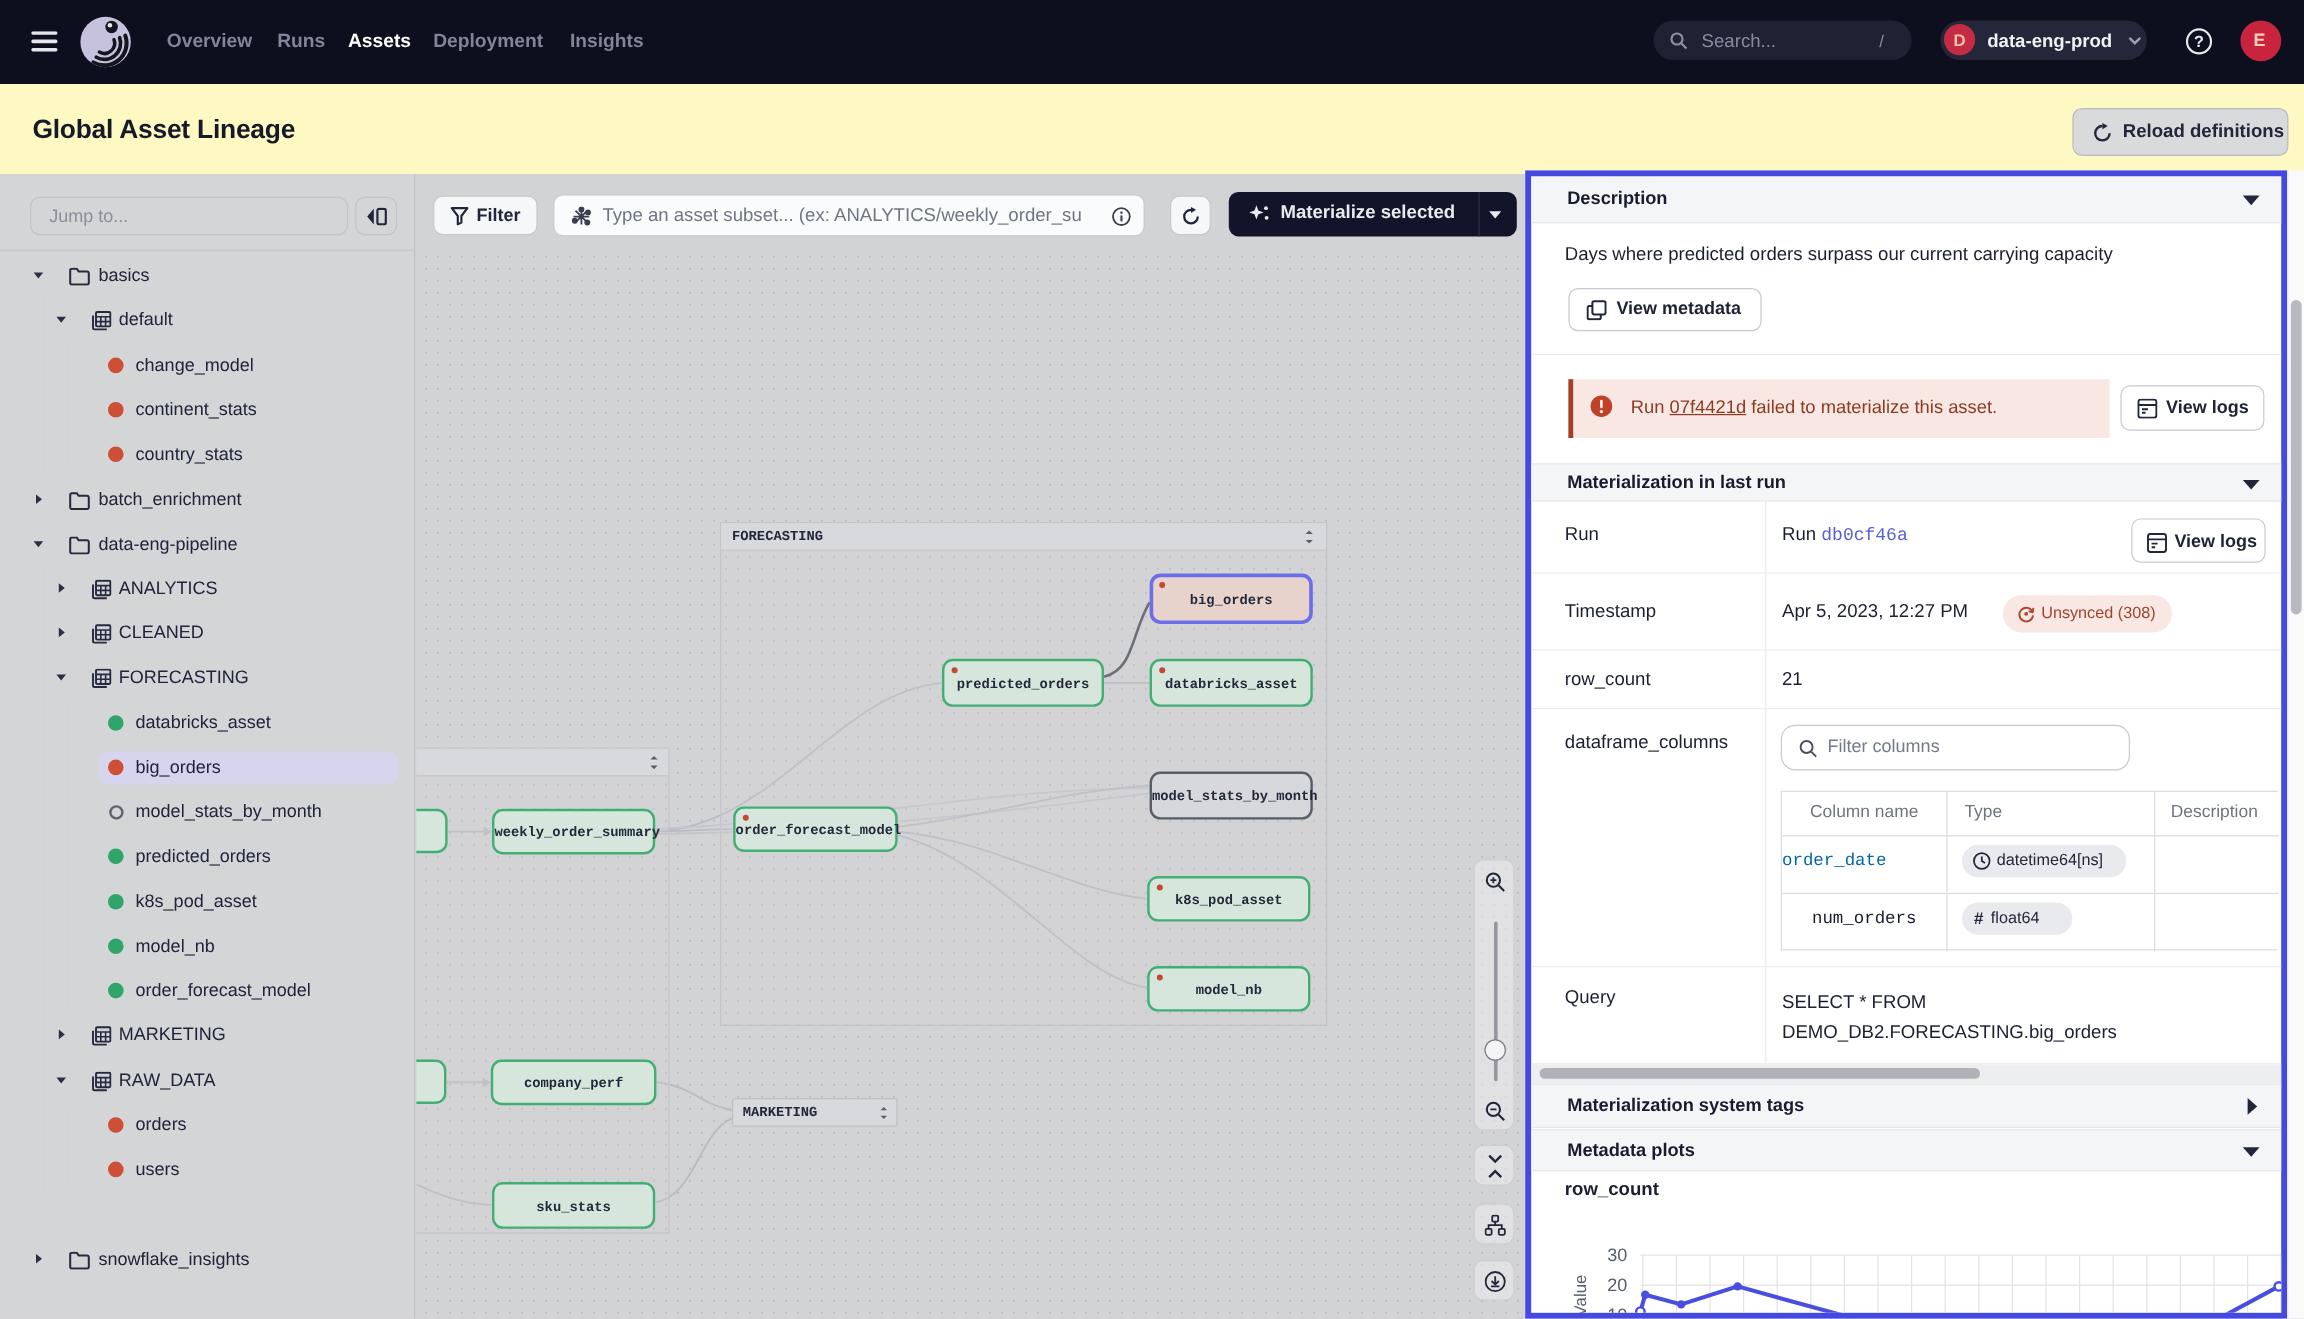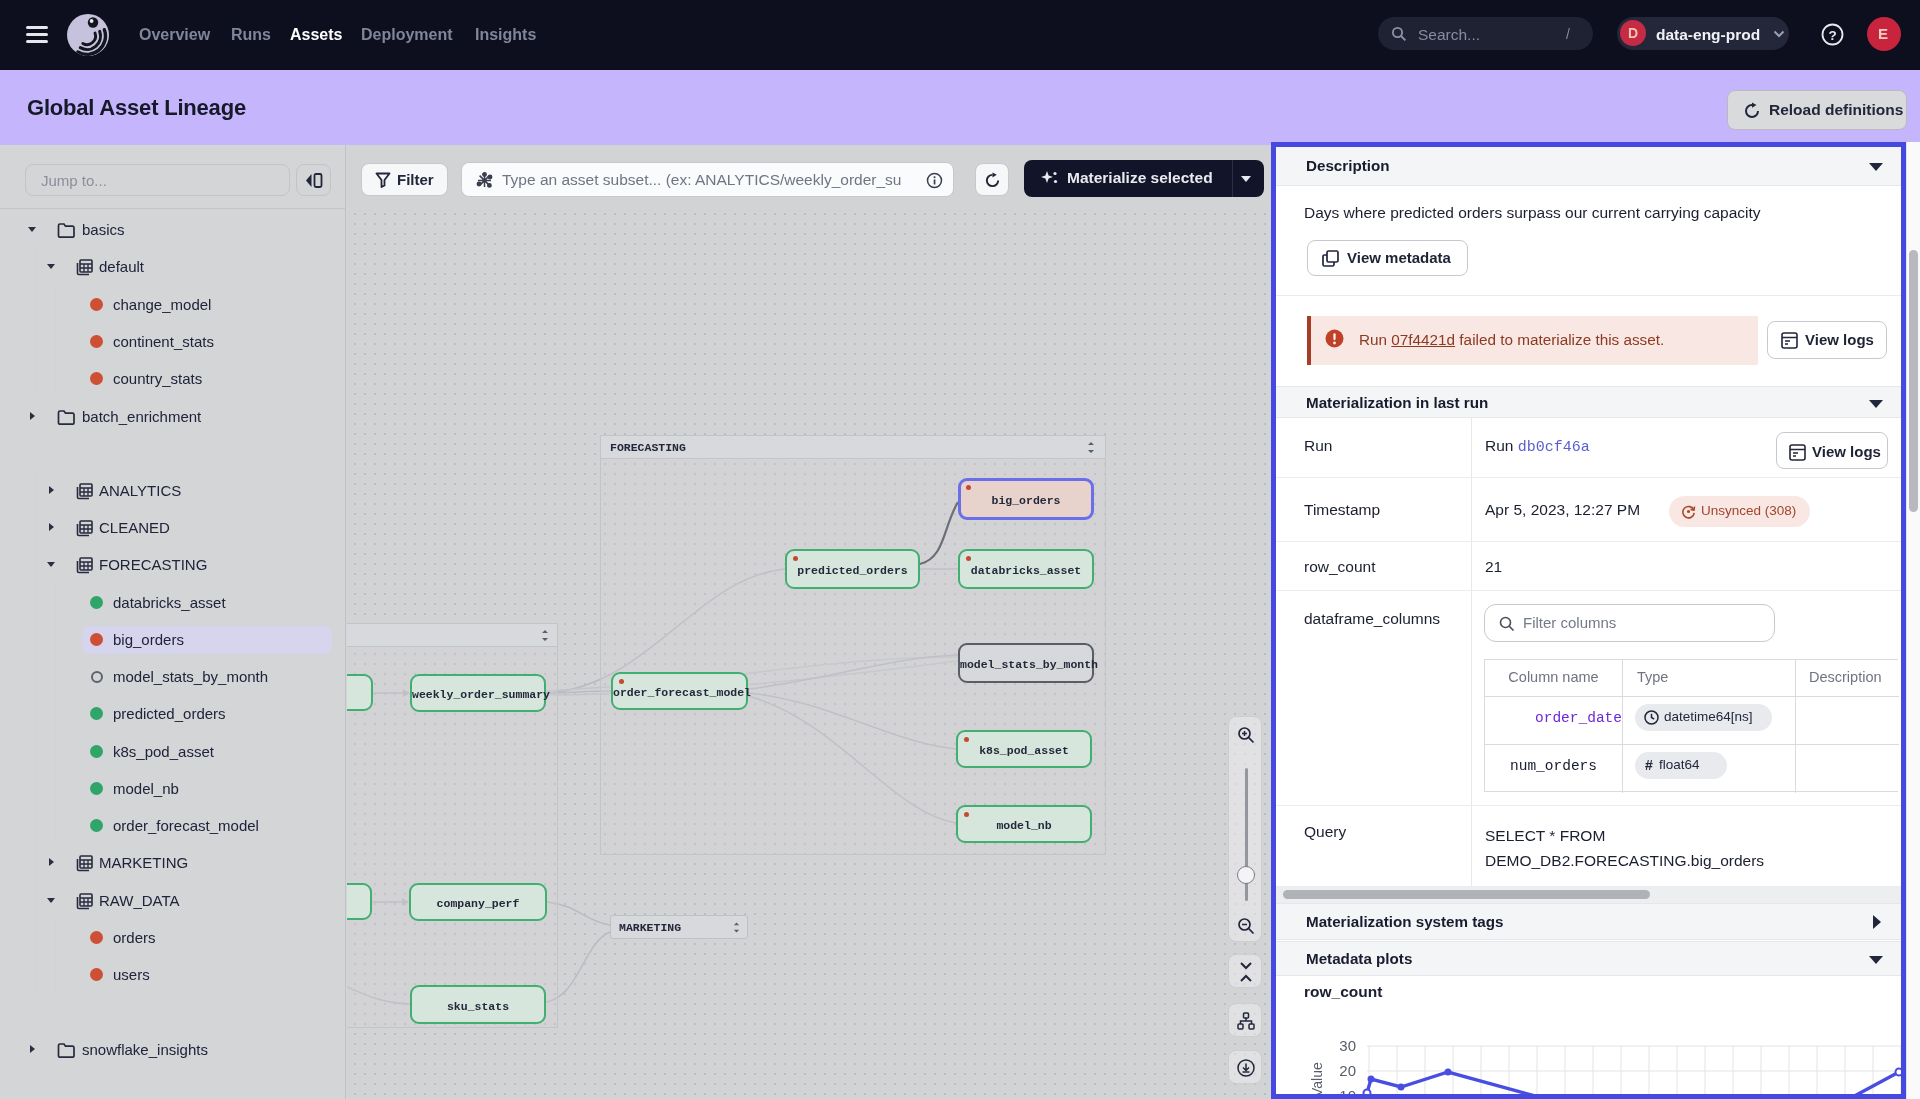--- a/index.html
+++ b/index.html
@@ -4,21 +4,21 @@
 <style>
 * { margin:0; padding:0; box-sizing:border-box; }
 html,body { width:1920px; height:1099px; overflow:hidden; }
 body { font-family:"Liberation Sans", sans-serif; background:#d4d5d7; position:relative; color:#1b1f30; }
 .abs { position:absolute; }
 .mono { font-family:"Liberation Mono", monospace; }
 
 #nav { position:absolute; left:0; top:0; width:1920px; height:70px; background:#0d0f1e;padding-left:36px; }
 .navlink { position:absolute; top:26px; font-size:16px; font-weight:600; color:#80859a; }
 
-#phead { position:absolute; left:0; top:70px; width:1920px; height:75px; background:#c4b5fd; }
+#phead { position:absolute; left:0; top:70px; width:1920px; height:75px; background:#fef9c3; }
 #phead h1 { position:absolute; left:27px; top:25px; font-size:22px; font-weight:700; color:#151928; letter-spacing:-0.2px; }
 #reloadbtn { position:absolute; left:1727px; top:20px; width:180px; height:40px; border:1px solid #b9babf; border-radius:8px; background:#d9dadc; }
 #reloadbtn span { position:absolute; left:41px; top:10px; font-size:15.5px; font-weight:600; color:#22263a; }
 
 #side { position:absolute; left:0; top:145px; width:346px; height:954px; background:#d4d5d7; border-right:1px solid #c0c1c6;text-align:right; }
 #jump { position:absolute; left:25px; top:19px; width:265px; height:32px; border:1px solid #c3c4ca; border-radius:8px; }
 #jump span { position:absolute; left:15px; top:7px; font-size:15px; color:#8b8f9b; }
 #collbtn { position:absolute; left:296px; top:19px; width:35px; height:32px; border:1px solid #c3c4ca; border-radius:8px; }
 #sidesep { position:absolute; left:0; top:63px; width:346px; height:1px; background:#c3c4c8; }
 .trow { position:absolute; height:28px; font-size:15px; color:#20243a; }
@@ -159,20 +159,27 @@
   <div class="trow" style="left:0;top:220px;width:346px;line-height:28px">
       <div class="stat red" style="left:90px;top:7px"></div>
       <span class="abs" style="left:113px">country_stats</span>
     </div>
   <div class="trow" style="left:0;top:258px;width:346px;line-height:28px">
       <div class="caret-r" style="left:30px;top:9px"></div>
       <svg class="abs" style="left:57px;top:7px" width="18" height="15" viewBox="0 0 18 15">
         <path d="M1.5 3 L1.5 13 A1.5 1.5 0 0 0 3 14.2 L15.5 14.2 A1.5 1.5 0 0 0 17 13 L17 4.5 A1.5 1.5 0 0 0 15.5 3.2 L8.5 3.2 L7 1 L3 1 A1.5 1.5 0 0 0 1.5 2.5 Z" stroke="#262a3e" stroke-width="1.7" fill="none"></path>
       </svg>
       <span class="abs" style="left:82px">batch_enrichment</span>
+    </div>
+  <div class="trow" style="left:0;top:295px;width:346px;line-height:28px">
+      <div class="caret-d" style="left:28px;top:11px"></div>
+      <svg class="abs" style="left:57px;top:7px" width="18" height="15" viewBox="0 0 18 15">
+        <path d="M1.5 3 L1.5 13 A1.5 1.5 0 0 0 3 14.2 L15.5 14.2 A1.5 1.5 0 0 0 17 13 L17 4.5 A1.5 1.5 0 0 0 15.5 3.2 L8.5 3.2 L7 1 L3 1 A1.5 1.5 0 0 0 1.5 2.5 Z" stroke="#262a3e" stroke-width="1.7" fill="none"></path>
+      </svg>
+      <span class="abs" style="left:82px">data-eng-pipeline</span>
     </div>
   <div class="trow" style="left:0;top:332px;width:346px;line-height:28px">
       <div class="caret-r" style="left:49px;top:9px"></div>
       <svg class="abs" style="left:76px;top:6px" width="17" height="17" viewBox="0 0 17 17">
         <rect x="4" y="1" width="12" height="12" rx="1" stroke="#262a3e" stroke-width="1.6" fill="none"></rect>
         <path d="M4 5 L16 5 M8 5 L8 13 M12 5 L12 13 M4 9 L16 9" stroke="#262a3e" stroke-width="1.3" fill="none"></path>
         <path d="M1.5 4 L1.5 14.2 A1.3 1.3 0 0 0 2.8 15.5 L13 15.5" stroke="#262a3e" stroke-width="1.6" fill="none"></path>
       </svg>
       <span class="abs" style="left:99px">ANALYTICS</span>
     </div>
@@ -485,21 +492,21 @@
     <span class="abs" style="left:38px;top:9px;font-size:15px;color:#747a87">Filter columns</span>
   </div>
   <div class="abs" style="left:208px;top:512px;width:414px;height:133px;border:1px solid #dadbe0;border-right:none">
     <div class="abs" style="left:0;top:36px;width:414px;height:1px;background:#dadbe0"></div>
     <div class="abs" style="left:0;top:84px;width:414px;height:1px;background:#dadbe0"></div>
     <div class="abs" style="left:137px;top:0;width:1px;height:133px;background:#dadbe0"></div>
     <div class="abs" style="left:310px;top:0;width:1px;height:133px;background:#dadbe0"></div>
     <div class="abs" style="left:0;top:9px;width:137px;text-align:center;font-size:14.5px;color:#6f7480">Column name</div>
     <div class="abs" style="left:152px;top:9px;font-size:14.5px;color:#6f7480">Type</div>
     <div class="abs" style="left:324px;top:9px;font-size:14.5px;color:#6f7480">Description</div>
-    <div class="abs mono" style="left:0;top:50px;width:137px;text-align:right;font-size:14.5px;color:#6d28d9">order_date</div>
+    <div class="abs mono" style="left:0;top:50px;width:137px;text-align:left;font-size:14.5px;color:#0369a1">order_date</div>
     <div class="abs" style="left:150px;top:44px;width:137px;height:27px;border-radius:14px;background:#e9eaee">
       <svg class="abs" style="left:9px;top:6px" width="15" height="15" viewBox="0 0 15 15">
           <circle cx="7.5" cy="7.5" r="6.5" stroke="#23273a" stroke-width="1.5" fill="none"></circle>
           <path d="M7.5 3.8 L7.5 7.5 L10.2 9.2" stroke="#23273a" stroke-width="1.5" fill="none"></path>
         </svg>
       <span class="abs" style="left:29px;top:5px;font-size:13.5px;color:#23273a">datetime64[ns]</span>
     </div>
     <div class="abs mono" style="left:0;top:98px;width:137px;text-align:center;font-size:14.5px;color:#171b2c">num_orders</div>
     <div class="abs" style="left:150px;top:92px;width:92px;height:27px;border-radius:14px;background:#e9eaee">
       <span class="abs" style="left:10px;top:5px;font-size:14px;font-weight:700;color:#23273a">#</span>

